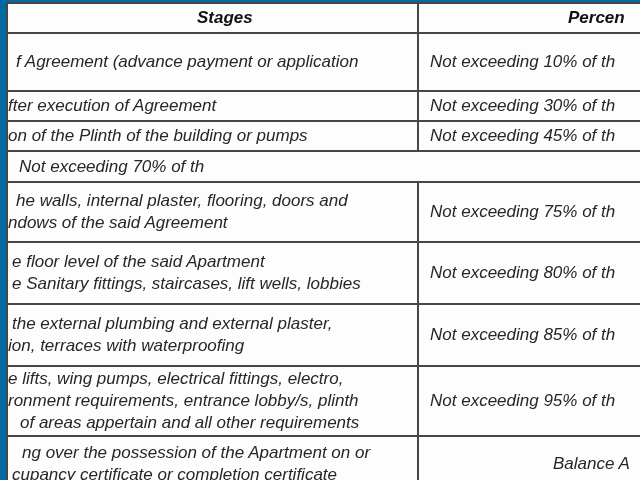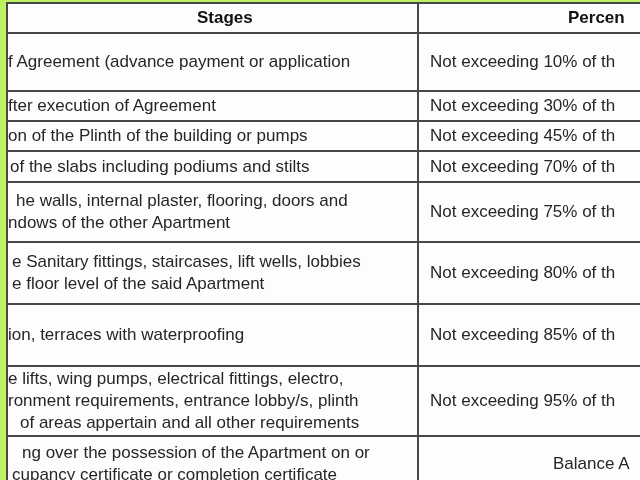--- a/index.html
+++ b/index.html
@@ -9,21 +9,22 @@
     height: 480px;
     overflow: hidden;
     background: #fbfbfb;
     font-family: "Liberation Sans", sans-serif;
   }
   #viewport {
     position: relative;
     width: 640px;
     height: 480px;
     overflow: hidden;
-    background: #bef264;
+    background: #0369a1;
+    font-style: italic;
   }
   #paytable {
     position: absolute;
     left: 6px;
     top: 2px;
     width: 900px;
     border: 2px solid #474747;
     border-right: none;
     background: #fdfdfd;
     color: #262626;
@@ -81,21 +82,21 @@
       <div class="cell-l">
         <div class="tline" style="padding-left:189px">Stages</div>
       </div>
       <div class="cell-r">
         <div class="tline" style="padding-left:149px">Percen</div>
       </div>
     </div>
 
     <div class="trow h-r1">
       <div class="cell-l">
-        <div class="tline" style="padding-left:0">f Agreement (advance payment or application</div>
+        <div class="tline" style="padding-left:8px">f Agreement (advance payment or application</div>
       </div>
       <div class="cell-r">
         <div class="tline" style="padding-left:11px">Not exceeding 10% of th</div>
       </div>
     </div>
 
     <div class="trow h-r2">
       <div class="cell-l">
         <div class="tline" style="padding-left:0">fter execution of Agreement</div>
       </div>
@@ -107,50 +108,48 @@
     <div class="trow h-r3">
       <div class="cell-l">
         <div class="tline" style="padding-left:0">on of the Plinth of the building or pumps</div>
       </div>
       <div class="cell-r">
         <div class="tline" style="padding-left:11px">Not exceeding 45% of th</div>
       </div>
     </div>
 
     <div class="trow h-r4">
-      <div class="cell-l">
-        <div class="tline" style="padding-left:2px">of the slabs including podiums and stilts</div>
-      </div>
       <div class="cell-r">
         <div class="tline" style="padding-left:11px">Not exceeding 70% of th</div>
       </div>
     </div>
 
     <div class="trow h-r5">
       <div class="cell-l">
         <div class="tline" style="padding-left:8px">he walls, internal plaster, flooring, doors and</div>
-        <div class="tline" style="padding-left:0">ndows of the other Apartment</div>
+        <div class="tline" style="padding-left:0">ndows of the said Agreement</div>
       </div>
       <div class="cell-r">
         <div class="tline" style="padding-left:11px">Not exceeding 75% of th</div>
       </div>
     </div>
 
     <div class="trow h-r6">
       <div class="cell-l">
+        <div class="tline" style="padding-left:4px">e floor level of the said Apartment</div>
         <div class="tline" style="padding-left:4px">e Sanitary fittings, staircases, lift wells, lobbies</div>
-        <div class="tline" style="padding-left:4px">e floor level of the said Apartment</div>
       </div>
       <div class="cell-r">
         <div class="tline" style="padding-left:11px">Not exceeding 80% of th</div>
       </div>
     </div>
 
     <div class="trow h-r7">
       <div class="cell-l">
+        <div class="tline" style="padding-left:4px">the external plumbing and external plaster,</div>
         <div class="tline" style="">ion, terraces with waterproofing</div>
       </div>
       <div class="cell-r">
         <div class="tline" style="padding-left:11px">Not exceeding 85% of th</div>
       </div>
     </div>
 
     <div class="trow h-r8">
       <div class="cell-l">
         <div class="tline" style="padding-left:0">e lifts, wing pumps, electrical fittings, electro,</div>

